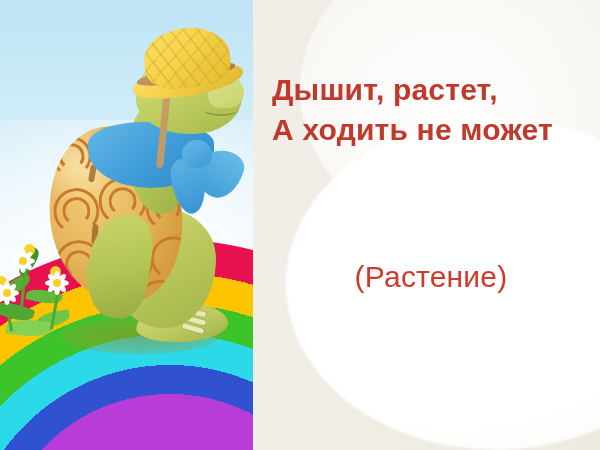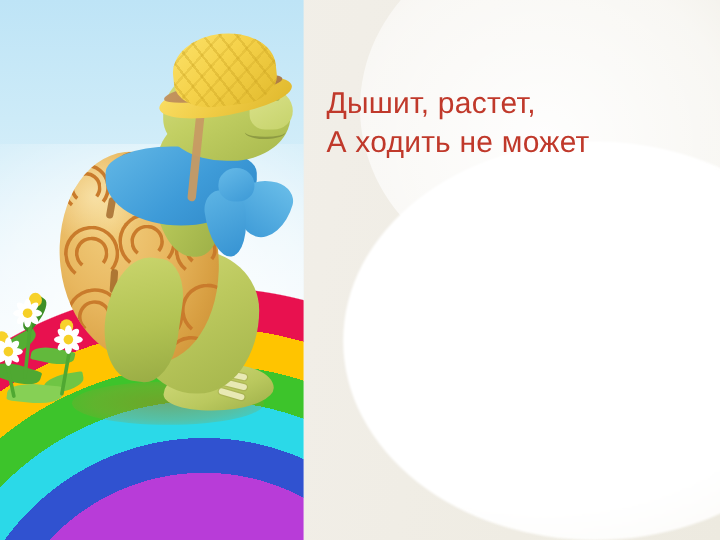--- a/index.html
+++ b/index.html
@@ -352,23 +352,23 @@
     opacity: .95;
   }
 
   
   .riddle {
     position: absolute;
     left: 272px;
     top: 70px;
     width: 318px;
     color: #C0392B;
-    font-size: 25px;
+    font-size: 30px;
     line-height: 1.32;
-    font-weight: 400;
+    font-weight: 700;
     letter-spacing: .2px;
     white-space: pre-line;
   }
   .answer {
     position: absolute;
     left: 272px;
     top: 260px;
     width: 318px;
     text-align: center;
     color: #D0392B;
@@ -504,14 +504,15 @@
       <div class="hat-band"></div>
       <div class="hat-dome">
         <div class="hat-weave"></div>
       </div>
     </div>
   </div>
 
   <div class="riddle">Дышит, растет,
 А ходить не может</div>
 
+  <div class="answer">(Растение)</div>
 
 </div>
 
 </body></html>

